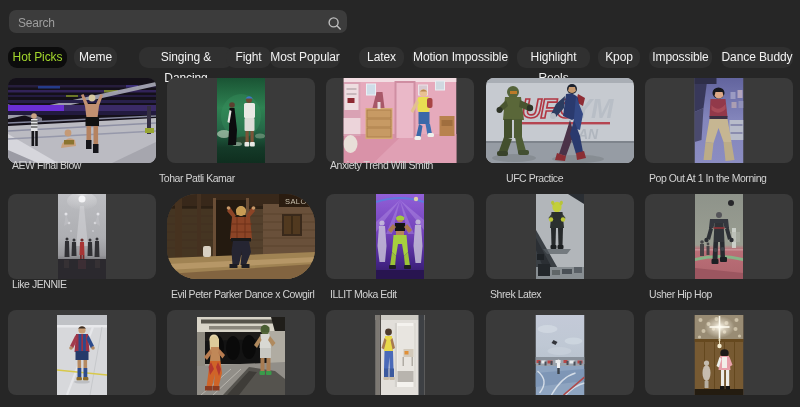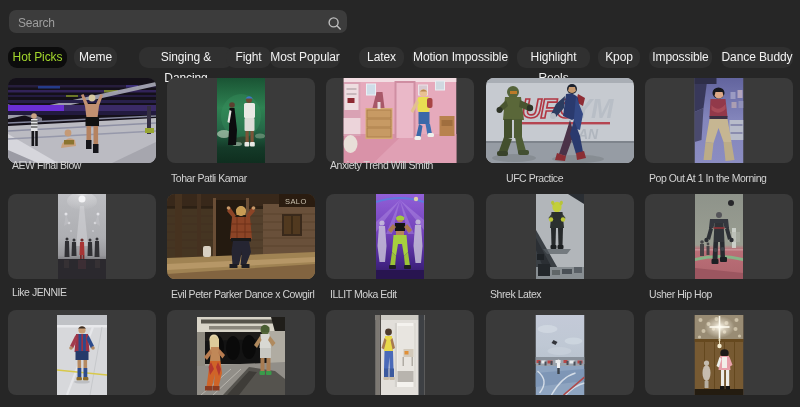--- a/index.html
+++ b/index.html
@@ -112,21 +112,21 @@
   <circle cx="32" cy="22" r="3" fill="#6e4a32"></circle>
   <path d="M28.5 20.5 Q32 16 36 20.5 Z" fill="#3a78c8"></path>
   <rect x="27" y="25" width="11" height="15" rx="1.5" fill="#e9e9e4"></rect>
   <rect x="27.5" y="40" width="10" height="13" rx="1" fill="#ddddd8"></rect>
   <rect x="28.5" y="53" width="3.2" height="12" fill="#7c5438"></rect>
   <rect x="33.5" y="53" width="3.2" height="12" fill="#7c5438"></rect>
   <rect x="27.5" y="64" width="4.8" height="4.5" rx="1" fill="#e8e8e4"></rect>
   <rect x="33" y="64" width="4.8" height="4.5" rx="1" fill="#e8e8e4"></rect>
 </svg>
   </div>
-<div class="title" style="left:167px; top:171px;">Tohar Patli Kamar</div>
+<div class="title" style="left:155px; top:171px;">Tohar Patli Kamar</div>
 
 <div class="card" style="left:326px; top:78px;" id="c13">
 <svg class="vwrap" width="113" height="85" viewBox="0 0 113 85">
   <rect width="113" height="85" fill="#e6aabc"></rect>
   <rect width="113" height="4" fill="#f2dde2"></rect>
   <rect y="56" width="113" height="29" fill="#d992a8"></rect>
   <polygon points="30,85 60,56 113,56 113,85" fill="#e0a0b4"></polygon>
   <rect x="0" y="4" width="17" height="54" fill="#d9a2b4"></rect>
   <rect x="0" y="40" width="17" height="16" fill="#ecd4da"></rect>
   <rect x="1" y="6" width="14" height="26" fill="#eedde0"></rect>
@@ -274,23 +274,23 @@
         <path d="M30 48 L34 48 L34.5 62 L29.5 62 Z"></path>
     <circle cx="39" cy="45" r="1.5"></circle>
         <path d="M37 47 L41 47 L41.5 63 L36.5 63 Z"></path>
   </g>
   <rect y="65" width="48" height="20" fill="#2b292e"></rect>
   <rect x="20" y="66" width="8" height="9" fill="#443038" opacity=".7"></rect>
   <rect x="6" y="66" width="5" height="8" fill="#3a3336" opacity=".8"></rect>
   <rect x="37" y="66" width="5" height="8" fill="#3a3336" opacity=".8"></rect>
 </svg>
   </div>
-<div class="title" style="left:8px; top:285px;">Like JENNIE</div>
-
-<div class="card" style="left:167px; top:194px;" id="c22">
+<div class="title" style="left:8px; top:277px;">Like JENNIE</div>
+
+<div class="card" style="left:167px; top:194px;border-radius:30px;" id="c22">
 <svg width="148" height="85" viewBox="0 0 148 85">
   <rect width="148" height="85" fill="#53402c"></rect>
   <rect width="148" height="12" fill="#38281a"></rect>
   <rect y="12" width="148" height="3" fill="#2c2014"></rect>
   <g stroke="#4a3624" stroke-width="1">
     <line x1="0" y1="22" x2="148" y2="22"></line>
         <line x1="0" y1="30" x2="148" y2="30"></line>
     <line x1="0" y1="38" x2="148" y2="38"></line>
         <line x1="0" y1="46" x2="148" y2="46"></line>
     <line x1="0" y1="54" x2="148" y2="54"></line>

